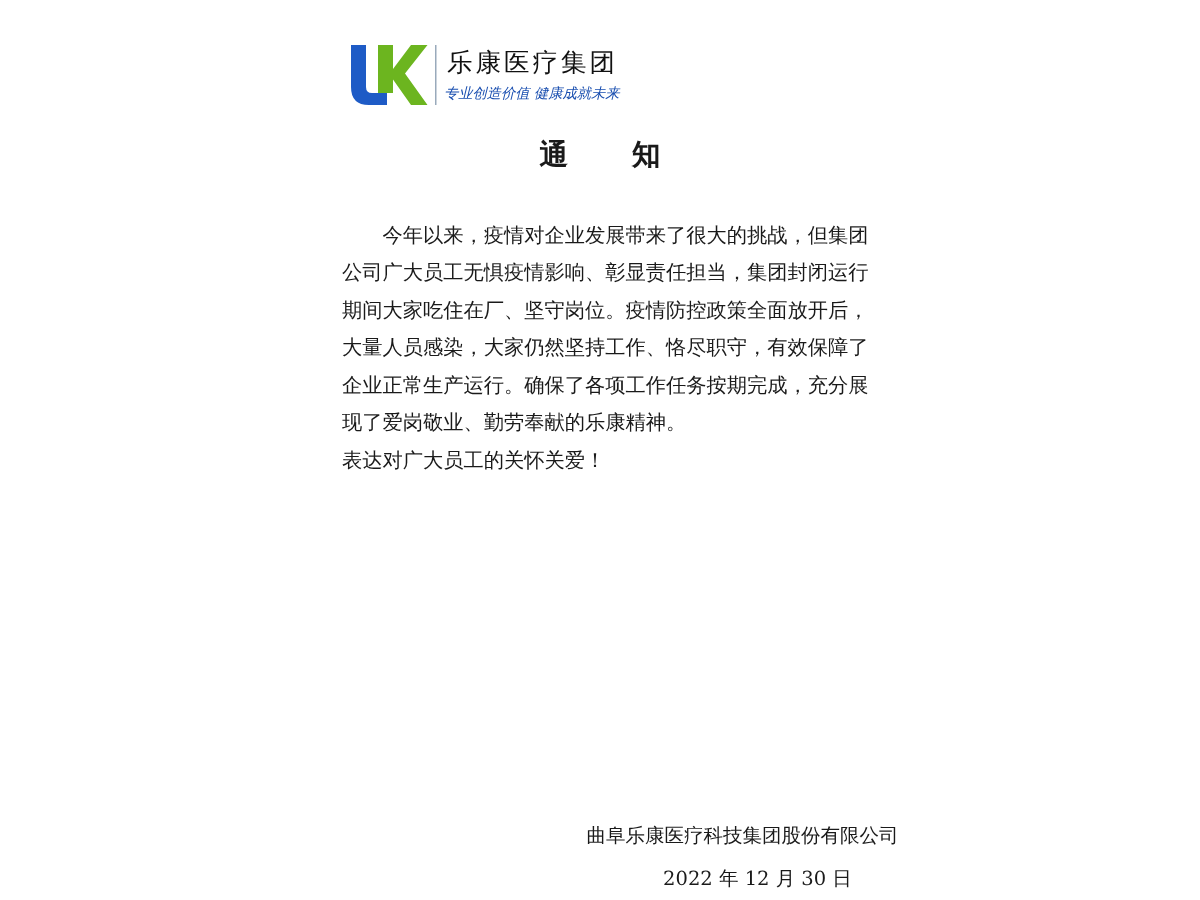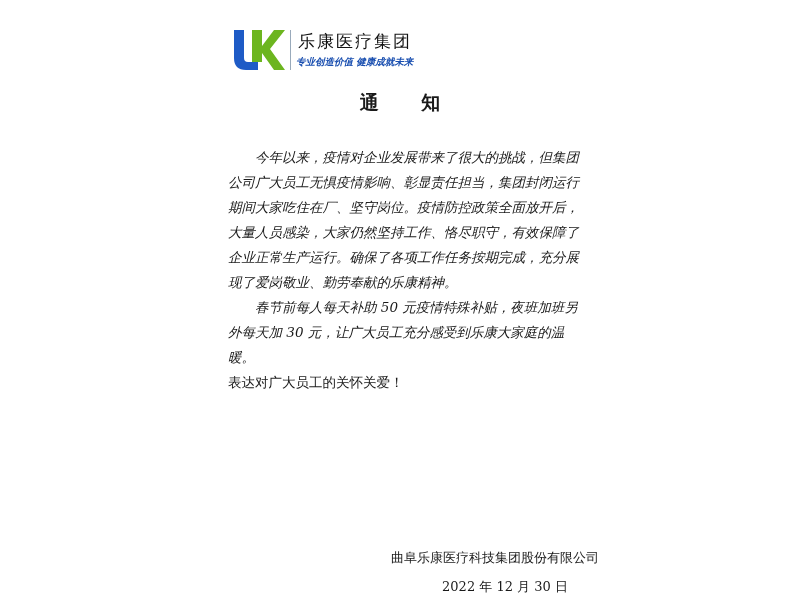--- a/index.html
+++ b/index.html
@@ -9,32 +9,32 @@
   }
   .logo { position:absolute; left:232px; top:28px; width:180px; height:44px; }
   .logo-mark { position:absolute; left:0; top:0; width:54px; height:44px; }
   .logo-divider { position:absolute; left:58px; top:2px; width:1px; height:40px; background:#9ab; }
   .logo-name {
     position:absolute; left:66px; top:2px; font-family:"DejaVu Sans", sans-serif;
     font-weight:normal; font-size:17px; letter-spacing:2px; color:#111;
   }
   .logo-slogan {
     position:absolute; left:64px; top:28px; font-family:"DejaVu Sans", sans-serif;
-    font-weight:bold; font-style:italic; font-size:9.5px; color:#1a4fb0; white-space:nowrap;
+    font-weight:normal; font-style:italic; font-size:9.5px; color:#1a4fb0; white-space:nowrap;
   }
   .title {
     position:absolute; left:0; width:800px; top:90px; text-align:center;
     font-size:19px; font-weight:bold; letter-spacing:18px; text-indent:18px;
   }
   .body-text {
     position:absolute; left:228px; top:145px; width:355px;
     font-size:13.5px; line-height:25px;
   }
   .body-text p { margin:0; }
-  .indent { text-indent:27px;font-style:italic; }
+  .indent { text-indent:27px; }
   .signature {
     position:absolute; left:370px; top:543px; width:250px; text-align:center;
     font-size:13px; line-height:29px;
   }
   .signature .date { padding-left:20px;text-align:center; }
 </style>
 </head>
 <body>
 
 <div class="logo">
@@ -44,20 +44,19 @@
   </svg>
   <div class="logo-divider"></div>
   <div class="logo-name">乐康医疗集团</div>
   <div class="logo-slogan">专业创造价值  健康成就未来</div>
 </div>
 
 <div class="title">通 知</div>
 
 <div class="body-text">
   <p class="indent">今年以来，疫情对企业发展带来了很大的挑战，但集团公司广大员工无惧疫情影响、彰显责任担当，集团封闭运行期间大家吃住在厂、坚守岗位。疫情防控政策全面放开后，大量人员感染，大家仍然坚持工作、恪尽职守，有效保障了企业正常生产运行。确保了各项工作任务按期完成，充分展现了爱岗敬业、勤劳奉献的乐康精神。</p>
-  <p class="indent">春节前每人每天补助 50 元疫情特殊补贴，夜班加班另外每天加 30 元，让广大员工充分感受到乐康大家庭的温暖。</p>
   <p>表达对广大员工的关怀关爱！</p>
 </div>
 
 <div class="signature">
   <div>曲阜乐康医疗科技集团股份有限公司</div>
   <div class="date">2022 年 12 月 30 日</div>
 </div>
 
 </body></html>

